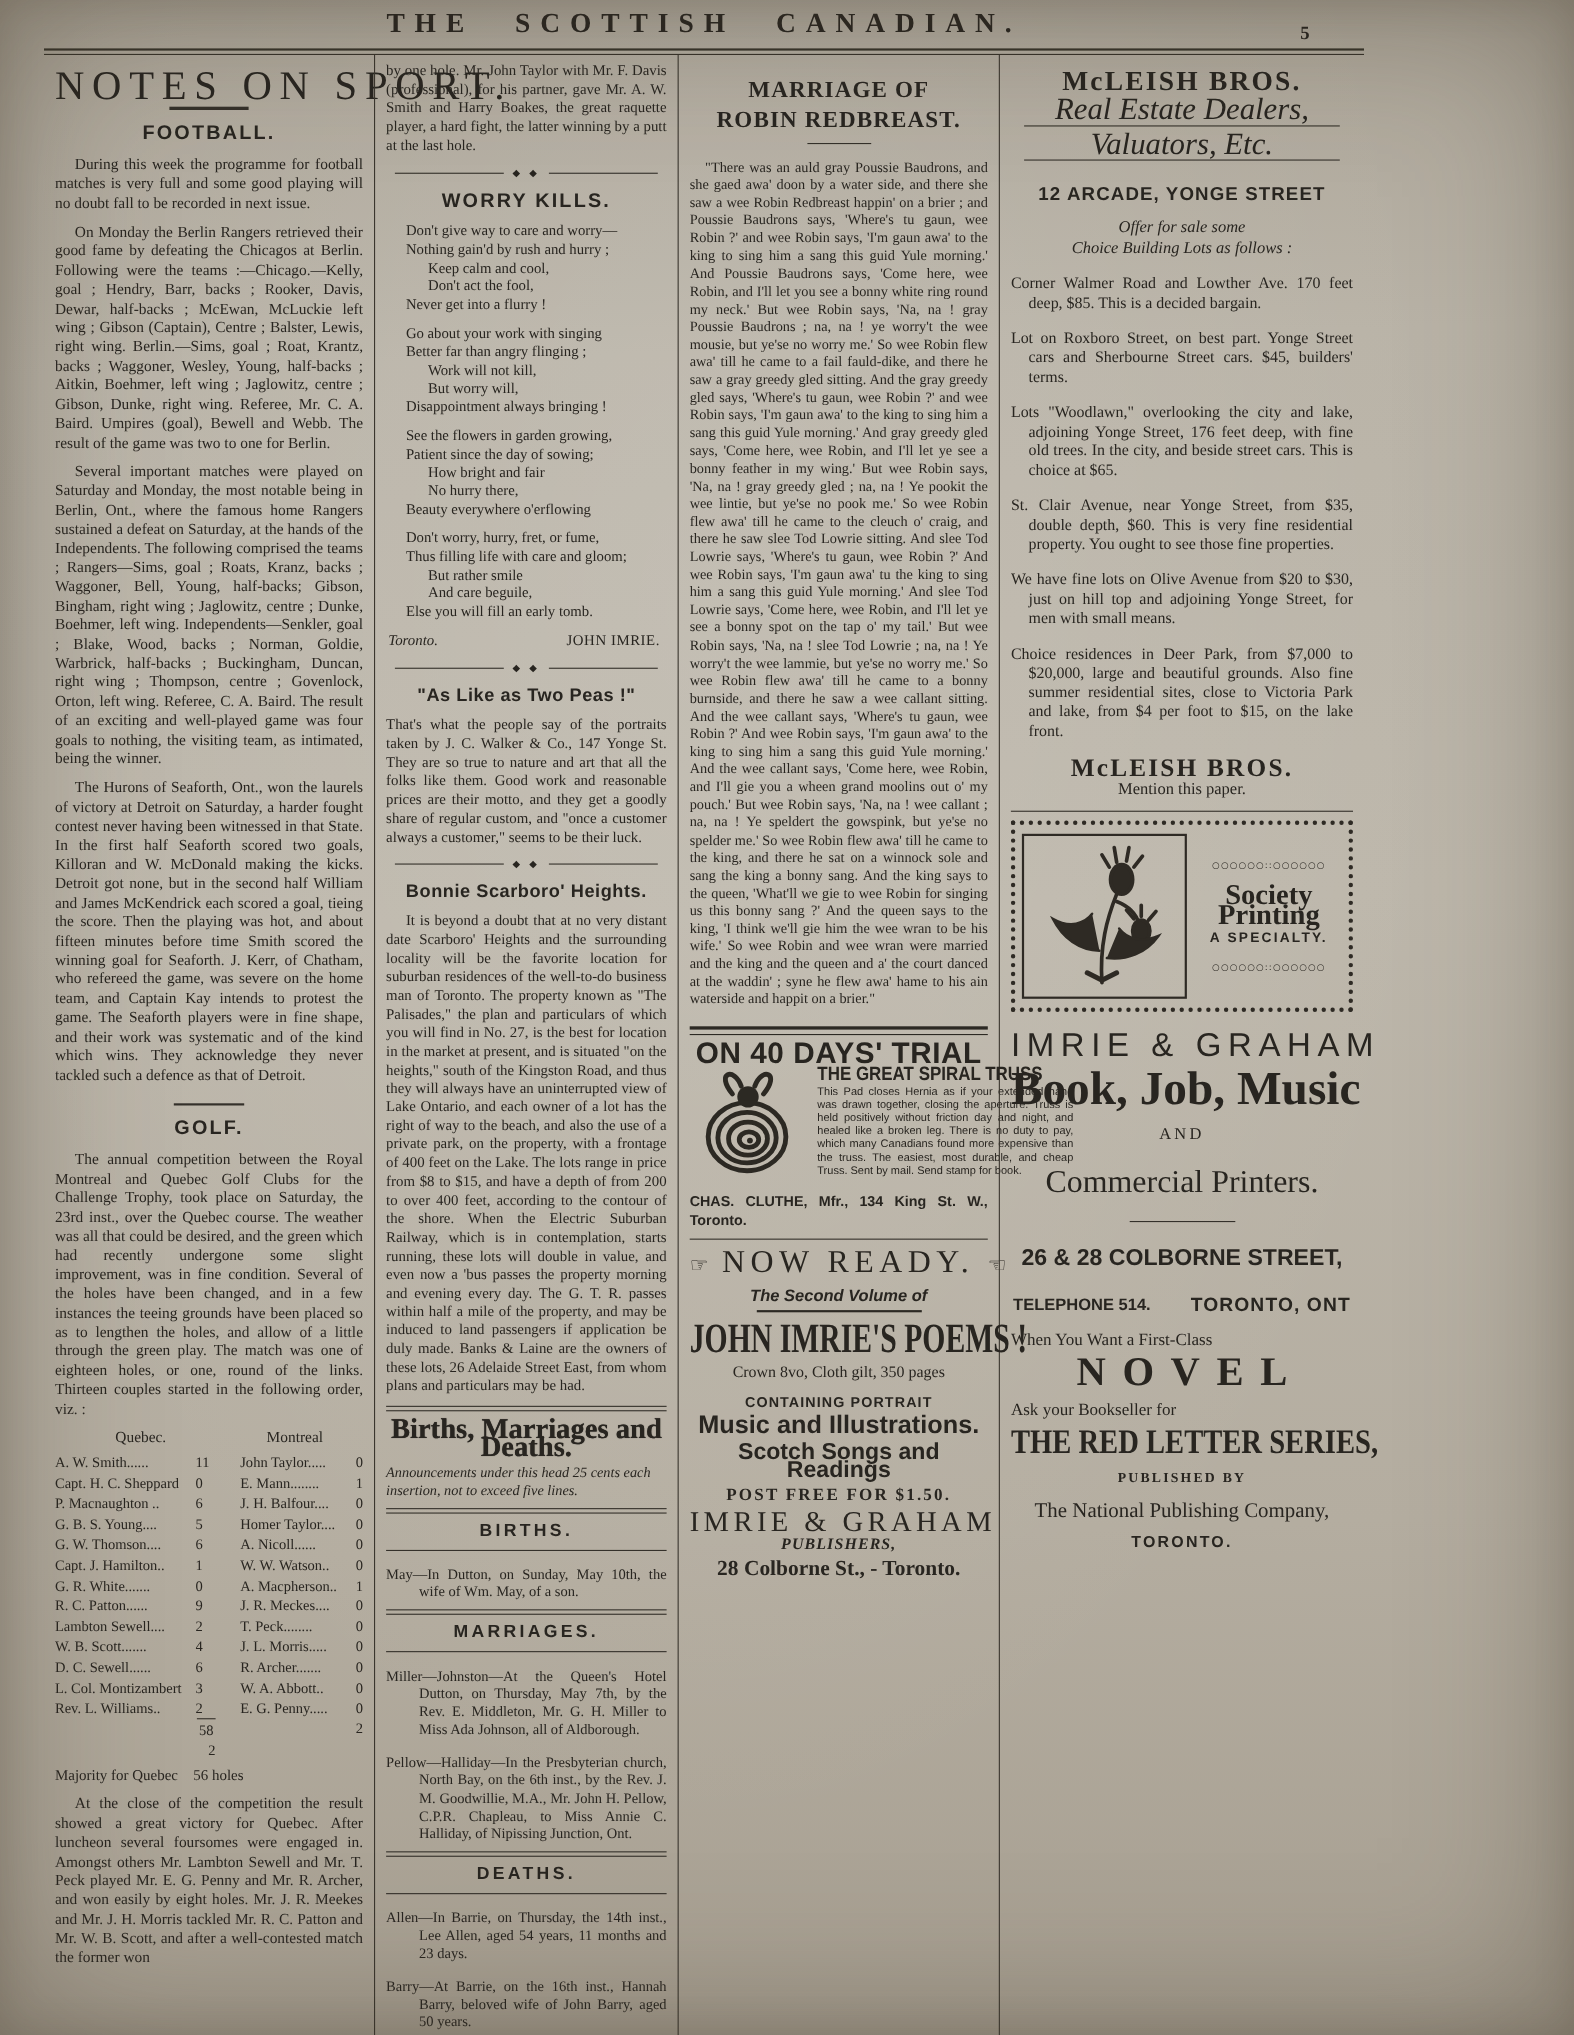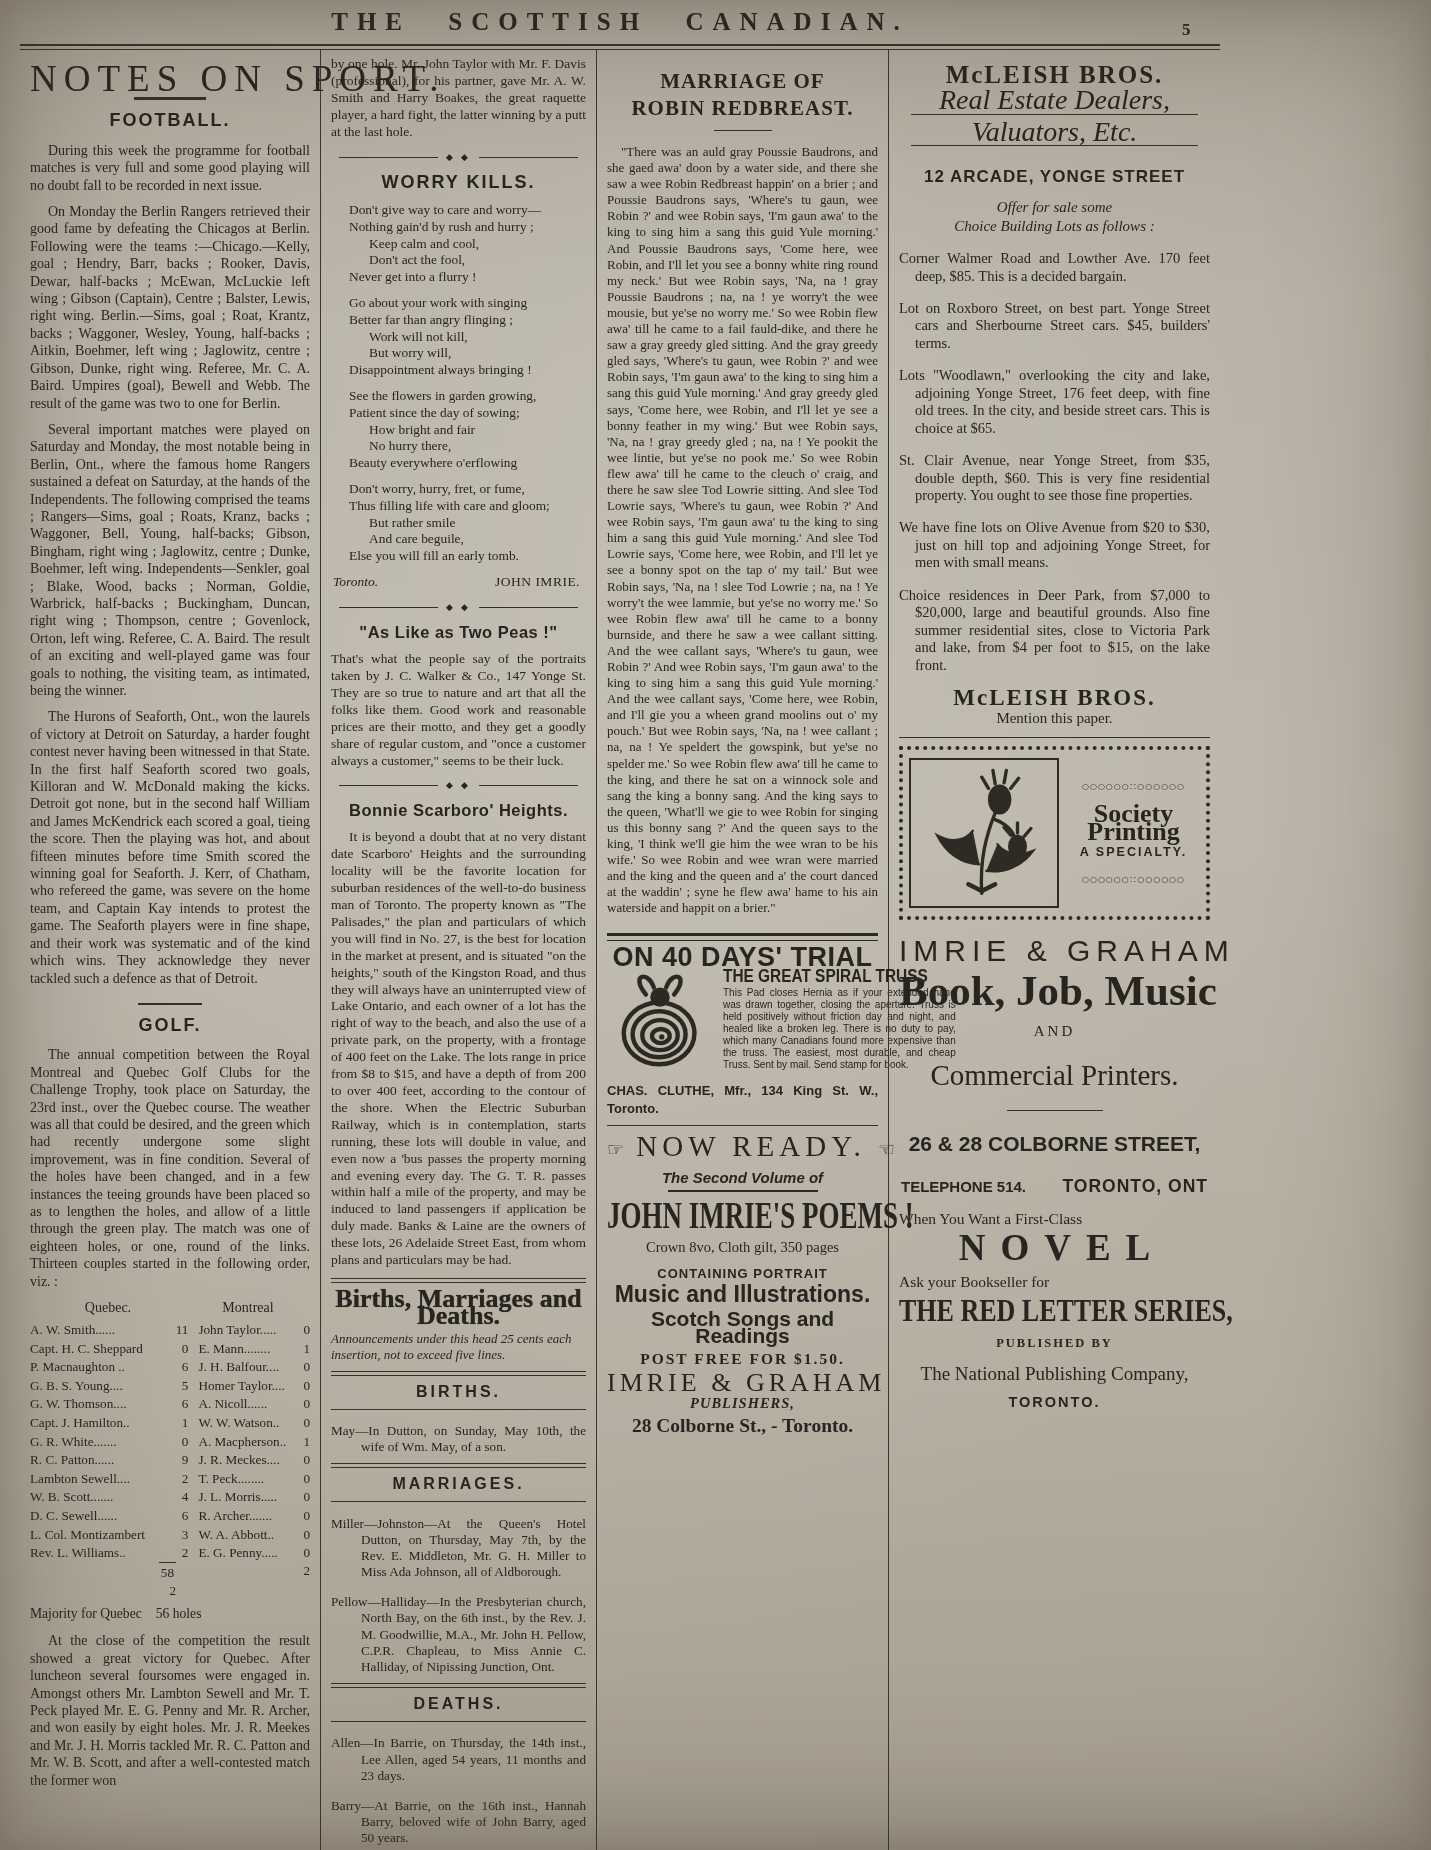--- a/index.html
+++ b/index.html
@@ -11,21 +11,21 @@
     background:
       radial-gradient(ellipse at 45% 30%, rgba(255,255,255,0.12), transparent 62%),
       linear-gradient(178deg,#aaa396 0%, #b9b3a7 18%, #bdb7ab 45%, #b4ada0 75%, #a69e90 100%);
     overflow:hidden;
   }
   .paper::after{
     content:"";position:absolute;inset:0;pointer-events:none;
     box-shadow: inset 0 0 150px rgba(64,54,40,.42), inset 0 0 36px rgba(64,54,40,.18);
   }
   .pageno{position:absolute;top:20px;left:1182px;font-weight:bold;font-size:17px;}
-  .content{position:absolute;left:20px;top:8px;width:1200px;}
+  .content{position:absolute;left:40px;top:8px;width:1200px;}
   .masthead{
     text-align:center;font-weight:bold;font-size:25px;
     letter-spacing:9px;word-spacing:22px;white-space:nowrap;
   }
   .head-rule{margin-top:8px;border-top:2px solid #363229;border-bottom:1px solid #363229;height:3px;}
 
   .columns{display:flex;align-items:stretch;min-height:1770px;}
   .col{box-sizing:border-box;padding:6px 10px 0;font-size:14px;line-height:17.4px;text-align:justify;}
   .col+.col{border-left:1.6px solid #3a362e;}
   .col1{width:300px;}
@@ -39,21 +39,21 @@
   .para{text-indent:18px;margin:0 0 9px;}
   .no-indent{text-indent:0;}
   .sec-rule{width:64px;border-top:2px solid #34302a;margin:16px auto 4px;}
 
   .golf-headers{display:flex;margin-top:8px;font-size:14px;}
   .golf-headers span:nth-child(1){width:156px;text-align:center;}
   .golf-headers span:nth-child(2){flex:1;text-align:center;}
   table.golf{border-collapse:collapse;width:100%;font-size:13.2px;margin:4px 0 0;}
   table.golf td{padding:0.6px 0;white-space:nowrap;overflow:hidden;}
   table.golf td:nth-child(1){width:126px;}
-  table.golf td:nth-child(2){width:30px;text-align:right;padding-right:10px;}
+  table.golf td:nth-child(2){width:30px;padding-right:10px;}
   table.golf td:nth-child(3){width:94px;}
   table.golf td:nth-child(4){width:16px;text-align:right;}
   .tot-row{display:flex;font-size:13.2px;}
   .tot-row .tq{width:146px;text-align:right;}
   .tot-row .tm{margin-left:auto;width:16px;text-align:right;}
   .tq-over{display:inline-block;border-top:1px solid #34302a;padding:1px 2px 0;}
   .majority{display:flex;font-size:13.6px;margin-top:6px;margin-bottom:10px;}
   .majority .mj-val{margin-left:14px;}
 
   .orn{display:flex;align-items:center;gap:8px;margin:12px 8px;}

